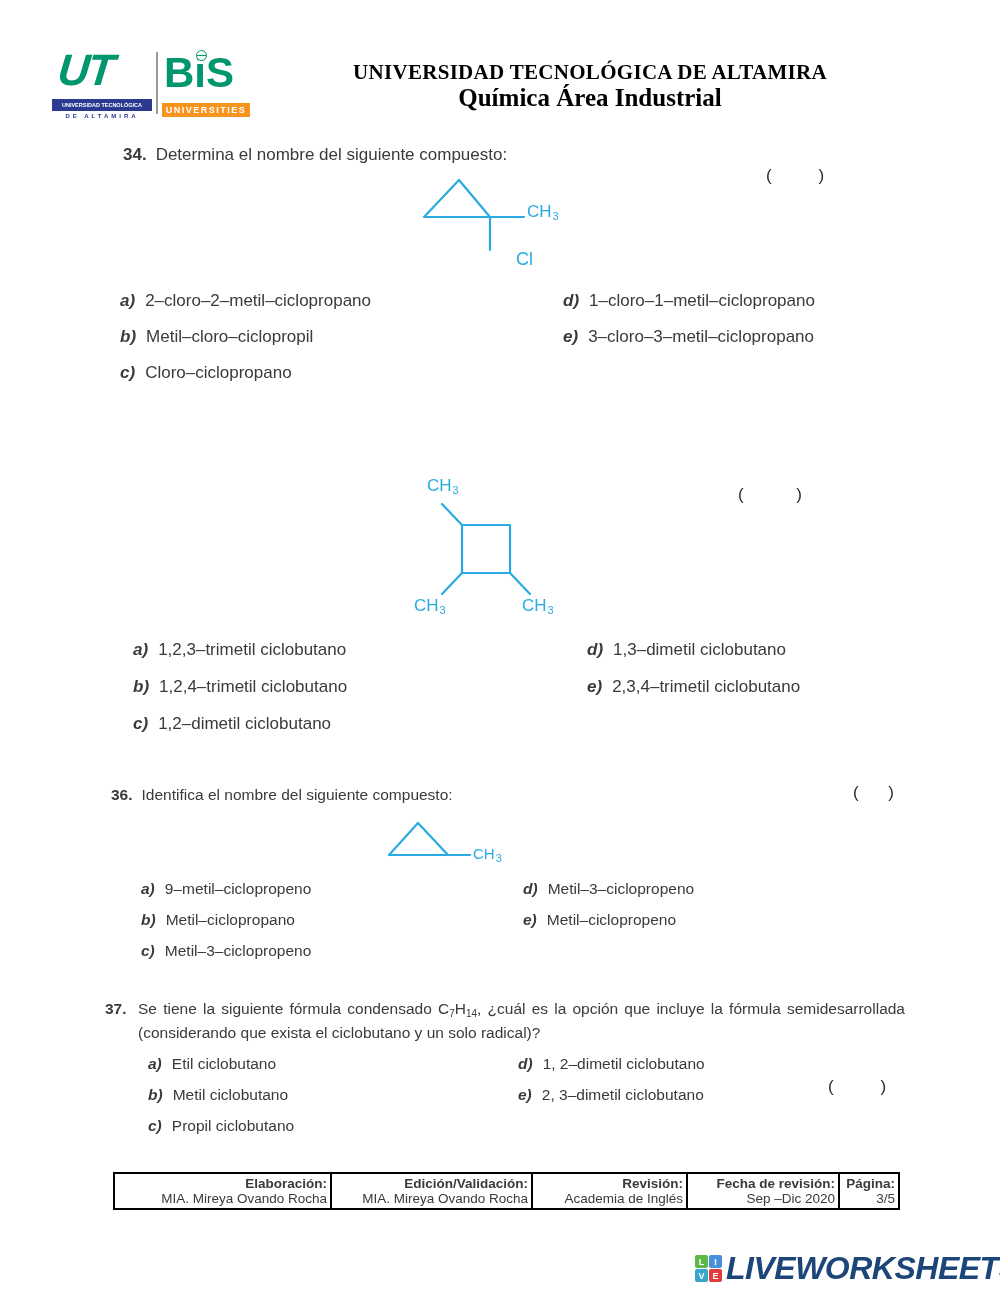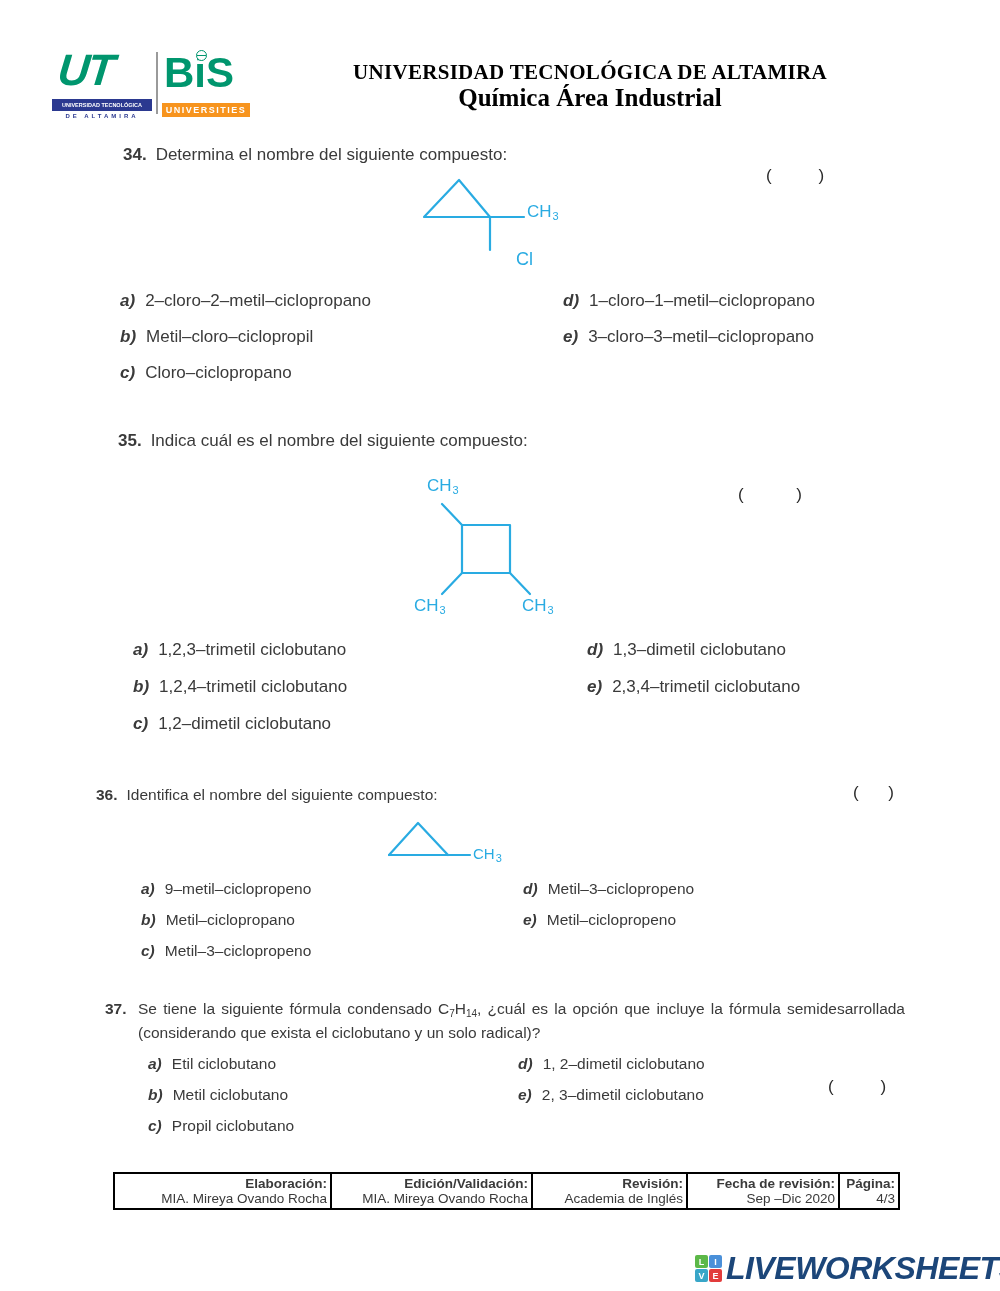--- a/index.html
+++ b/index.html
@@ -117,23 +117,20 @@
     <div class="opt">
         <span class="opt-letter">d)</span>
         <span>1–cloro–1–metil–ciclopropano</span>
       </div>
     <div class="opt">
         <span class="opt-letter">e)</span>
         <span>3–cloro–3–metil–ciclopropano</span>
       </div>
   </div>
 
-  <div class="abs qline fs17" style="left:78px; top:431px;">
-    <span class="qnum">35.</span><span>Indica cuál es el nombre del siguiente compuesto:</span>
-  </div>
   <span class="abs blank" style="left:738px; top:485px;">(&nbsp;&nbsp;&nbsp;&nbsp;&nbsp;&nbsp;&nbsp;&nbsp;&nbsp;)</span>
 
   <div class="structure" style="left:400px; top:475px; width:200px; height:150px;">
     <svg width="200" height="150" viewBox="0 0 200 150">
       <path class="bond" d="M62,50 H110 V98 H62 Z"></path>
       <line class="bond" x1="62" y1="50" x2="42" y2="29"></line>
       <line class="bond" x1="62" y1="98" x2="42" y2="119"></line>
       <line class="bond" x1="110" y1="98" x2="130" y2="119"></line>
     </svg>
     <span class="atom" style="left:27px; top:2px;"><span>CH</span><span class="asub">3</span></span>
@@ -159,21 +156,21 @@
     <div class="opt">
         <span class="opt-letter">d)</span>
         <span>1,3–dimetil ciclobutano</span>
       </div>
     <div class="opt">
         <span class="opt-letter">e)</span>
         <span>2,3,4–trimetil ciclobutano</span>
       </div>
   </div>
 
-  <div class="abs qline fs15" style="left:96px; top:786px;">
+  <div class="abs qline fs15" style="left:111px; top:786px;">
     <span class="qnum">36.</span><span>Identifica el nombre del siguiente compuesto:</span>
   </div>
   <span class="abs blank" style="left:853px; top:783px;">(&nbsp;&nbsp;&nbsp;&nbsp;&nbsp;)</span>
 
   <div class="structure" style="left:370px; top:810px; width:160px; height:70px;">
     <svg width="160" height="70" viewBox="0 0 160 70">
       <path class="bond" d="M19,45 L48,13 L78,45"></path>
       <line class="bond" x1="19" y1="45" x2="100" y2="45"></line>
     </svg>
     <span class="atom" style="left:103px; top:36px; font-size:15px;"><span>CH</span><span class="asub">3</span></span>
@@ -256,21 +253,21 @@
       <td>
         <div class="ft-label">Revisión:</div>
         <div>Academia de Inglés</div>
       </td>
       <td>
         <div class="ft-label">Fecha de revisión:</div>
         <div>Sep –Dic 2020</div>
       </td>
       <td>
         <div class="ft-label">Página:</div>
-        <div>4/3</div>
+        <div>3/5</div>
       </td>
     </tr>
   </tbody>
     </table>
 
   <div class="abs lw" style="left:695px; top:1250px;">
     <div class="lw-grid">
       <span class="lw-sq l">L</span>
       <span class="lw-sq i">I</span>
       <span class="lw-sq v">V</span>

